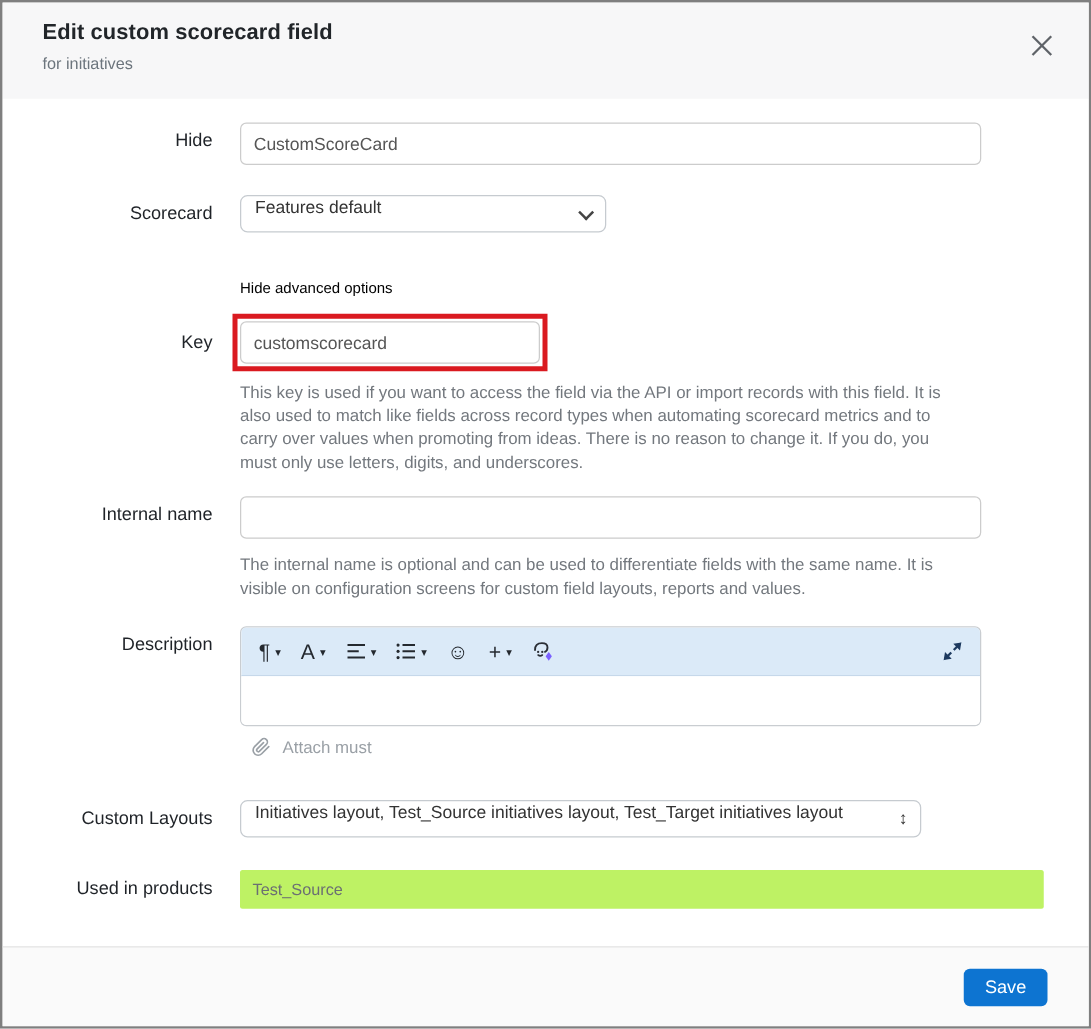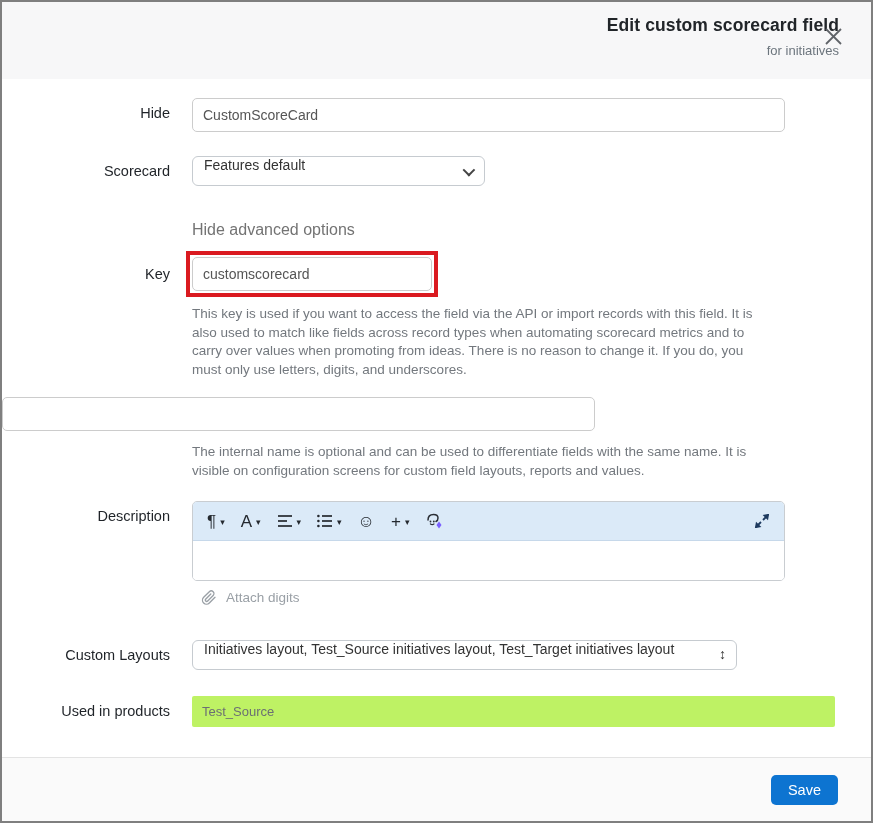--- a/index.html
+++ b/index.html
@@ -13,21 +13,20 @@
     display:flex; flex-direction:column;
     overflow:hidden;
   }
 
   
   .modal-header {
     position:relative;
     height:77px; flex:0 0 77px;
     background:#f7f7f8;
     padding:13px 32px 0 32px;
-    text-align:right;
   }
   .modal-title { font-size:17.5px; font-weight:700; color:#212529; letter-spacing:.1px; }
   .modal-subtitle { font-size:13px; color:#6c757d; margin-top:7px; }
   .close-btn {
     position:absolute; right:26px; top:22px;
     width:24px; height:24px; cursor:pointer;
     display:flex; align-items:center; justify-content:center;
   }
 
   
@@ -56,21 +55,21 @@
     position:absolute; right:12px; top:10px;
     width:9px; height:9px; border-right:2px solid #444; border-bottom:2px solid #444;
     transform:rotate(45deg) translateY(-2px);
   }
   .updown { position:absolute; right:10px; top:5px; font-size:14px; color:#333; }
 
   .gap-24 { height:24px; } .gap-35 { height:35px; } .gap-12 { height:12px; }
   .gap-18 { height:18px; } .gap-21 { height:21px; } .gap-26 { height:26px; }
   .gap-8  { height:8px;  }
 
-  .link { font-size:16px; color:#737373; text-decoration:none; cursor:pointer; }
+  .link { font-size:12px; color:#000000; text-decoration:none; cursor:pointer; }
 
   .red-frame { display:inline-block; border:4px solid #da1a20; padding:2px; background:#fff; }
   .key-input { width:240px; }
 
   .help {
     width:580px; font-size:13.5px; color:#73787e; line-height:18.5px;
   }
 
   
   .editor { width:593px; border:1px solid #c9cdd1; border-radius:5px; overflow:hidden; background:#fff; }
@@ -167,20 +166,21 @@
     <div class="row">
       <div class="lbl"></div>
       <div class="fld">
         <div class="help">This key is used if you want to access the field via the API or import records with this field. It is also used to match like fields across record types when automating scorecard metrics and to carry over values when promoting from ideas. There is no reason to change it. If you do, you must only use letters, digits, and underscores.</div>
       </div>
     </div>
 
     <div class="gap-18"></div>
 
     <div class="row">
+      <div class="lbl">Internal name</div>
       <div class="fld">
         <input class="text-input w-full" type="text" value="" style="">
       </div>
     </div>
 
     <div class="gap-12"></div>
 
     <div class="row">
       <div class="lbl"></div>
       <div class="fld">
@@ -248,21 +248,21 @@
                 </g>
               </svg>
             </span>
           </div>
           <div class="editor-content"></div>
         </div>
         <div class="attach-row">
           <svg width="16" height="16" viewBox="0 0 24 24" fill="none" stroke="#9aa0a6" stroke-width="2" stroke-linecap="round">
             <path d="M21 12.5l-8.5 8.5a6 6 0 0 1-8.5-8.5L12.5 4a4 4 0 0 1 5.7 5.7L9.7 18.2a2 2 0 0 1-2.8-2.8l7.8-7.8"></path>
           </svg>
-          <span class="attach-label">Attach digits</span>
+          <span class="attach-label">Attach must</span>
         </div>
       </div>
     </div>
 
     <div class="gap-35"></div>
 
     <div class="row">
       <div class="lbl">Custom Layouts</div>
       <div class="fld">
         <div class="select-box" style="width:545px;">

